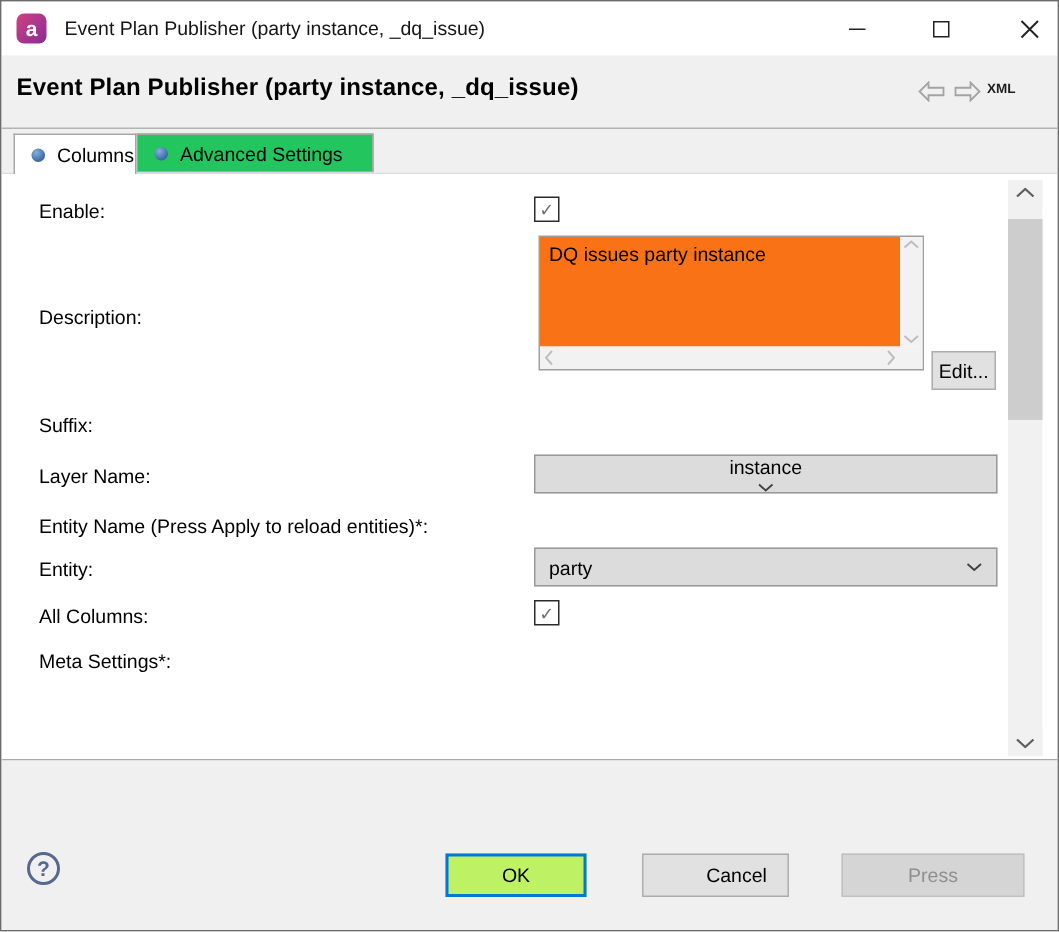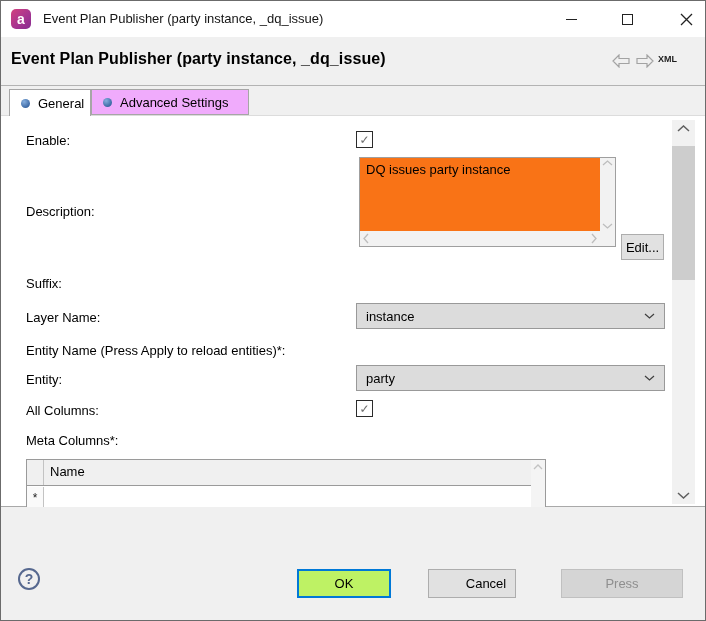--- a/index.html
+++ b/index.html
@@ -20,21 +20,21 @@
   .min-glyph{width:11px;height:1px;background:#222;}
   .max-glyph{width:11px;height:11px;border:1px solid #222;background:transparent;}
   
   .header{position:absolute;top:36px;left:0;right:0;height:49px;background:#f0f0f0;border-bottom:1px solid #b3b3b3;}
   .page-title{position:absolute;left:10px;top:13px;font-size:16px;font-weight:bold;letter-spacing:.1px;}
   .nav-btn{position:absolute;top:15px;width:20px;height:18px;background:transparent;border:none;padding:0;display:flex;align-items:center;justify-content:center;}
   .nav-back{left:610px;} .nav-fwd{left:634px;}
   .xml-btn{position:absolute;left:657px;top:17px;font-size:9px;font-weight:bold;color:#1d1d1d;background:transparent;border:none;padding:0;font-family:"Liberation Sans",sans-serif;letter-spacing:0;}
   
   .tabbar{position:absolute;top:85px;left:0;right:0;height:29px;background:#f0f0f0;}
-  .tab{position:absolute;top:3px;display:flex;align-items:center;gap:8px;padding:0 11px;font-size:13px;border:1px solid #a6a6a6;background:#f0abfc;}
+  .tab{position:absolute;top:3px;display:flex;align-items:center;gap:8px;padding:0 11px;font-size:13px;border:1px solid #a6a6a6;background:#22c55e;}
   .tab-dot{width:9px;height:9px;border-radius:50%;background:radial-gradient(circle at 35% 30%,#85aede 0%,#3c69a5 70%,#2d5a94 100%);flex:0 0 auto;}
   .tab.active{left:8px;width:82px;height:27px;background:#fff;border-bottom:none;z-index:3;}
   .tab.inactive{left:90px;width:158px;height:26px;}
   
   .content{position:absolute;top:114px;left:0;right:0;height:392px;background:#fff;border-top:1px solid #dcdcdc;border-bottom:1px solid #a9a9a9;}
   .flabel{position:absolute;left:25px;font-size:13px;line-height:16px;color:#000;white-space:nowrap;}
   .checkbox{position:absolute;left:355px;width:17px;height:17px;background:#fff;border:1px solid #2b2b2b;display:flex;align-items:center;justify-content:center;font-size:12px;color:#6f6f6f;line-height:1;}
   
   .desc-box{position:absolute;left:358px;top:41px;width:257px;height:90px;border:1px solid #9f9f9f;background:#fff;}
   .desc-text{position:absolute;top:0;left:0;right:15px;bottom:15px;padding:3px 6px;font-size:13px;line-height:17px;overflow:hidden;background:#f97316;}
@@ -42,40 +42,40 @@
   .mini-scroll-h{position:absolute;left:0;right:15px;bottom:0;height:15px;background:#f2f2f2;}
   .mini-corner{position:absolute;right:0;bottom:0;width:15px;height:15px;background:#f2f2f2;}
   .mini-arrow{position:absolute;display:flex;align-items:center;justify-content:center;}
   
   .btn{position:absolute;background:#e1e1e1;border:1px solid #adadad;font-size:13px;color:#000;display:flex;align-items:center;justify-content:center;font-family:"Liberation Sans",sans-serif;padding:0;}
   .edit-btn{left:620px;top:118px;width:43px;height:26px;}
   .add-btn{left:565px;top:348px;width:88px;height:26px;}
   
   .text-input{position:absolute;left:355px;top:153px;width:309px;height:25px;border:1px solid #3c3c3c;font-size:13px;padding:0 6px;font-family:"Liberation Sans",sans-serif;background:#fff;color:#000;}
   .select{position:absolute;left:355px;width:309px;height:26px;background:#dcdcdc;border:1px solid #999;display:flex;align-items:center;justify-content:space-between;padding:0 9px;font-size:13px;}
-  .sel-layer{top:187px;} .sel-entity{top:249px;text-align:right;}
+  .sel-layer{top:187px;flex-direction:column;} .sel-entity{top:249px;text-align:right;}
   
   .meta-table{position:absolute;left:25px;top:343px;width:520px;height:49px;border:1px solid #9a9a9a;background:#fff;overflow:hidden;}
   .mt-head{position:absolute;top:0;left:0;right:14px;height:26px;background:#f0f0f0;border-bottom:1px solid #9a9a9a;display:flex;}
   .mt-selcol{width:17px;border-right:1px solid #c3c3c3;background:#f0f0f0;flex:0 0 auto;}
   .mt-colname{flex:1;font-size:13px;padding:4px 0 0 6px;}
   .mt-row{position:absolute;top:27px;left:0;right:14px;height:22px;display:flex;background:#fff;}
   .mt-rowsel{width:17px;border-right:1px solid #c3c3c3;background:#fafafa;flex:0 0 auto;display:flex;align-items:center;justify-content:center;font-size:12px;color:#222;}
   .mt-cell{flex:1;}
   .mt-scroll{position:absolute;top:0;right:0;bottom:0;width:14px;background:#f4f4f4;display:flex;justify-content:center;padding-top:4px;}
   
   .scrollbar{position:absolute;left:671px;top:4px;width:23px;height:384px;background:#f1f1f1;}
   .sb-btn{position:absolute;left:0;right:0;height:17px;background:#f1f1f1;border:none;display:flex;align-items:center;justify-content:center;padding:0;}
   .sb-up{top:0;} .sb-down{bottom:0;}
   .sb-thumb{position:absolute;left:0;right:0;top:26px;height:134px;background:#cdcdcd;}
   
   .footer{position:absolute;top:506px;left:0;right:0;height:115px;background:#f0f0f0;}
   .help-btn{position:absolute;left:17px;top:61px;width:22px;height:22px;border-radius:50%;border:2px solid #56688f;color:#56688f;background:transparent;font-size:14px;font-weight:bold;display:flex;align-items:center;justify-content:center;padding:0;font-family:"Liberation Sans",sans-serif;}
   .ok-btn{left:296px;top:62px;width:94px;height:29px;border:2px solid #0078d7;background:#bef264;}
-  .cancel-btn{left:427px;top:62px;width:88px;height:29px;padding-left:28px;}
+  .cancel-btn{left:427px;top:62px;width:98px;height:29px;padding-left:28px;}
   .apply-btn{left:560px;top:62px;width:122px;height:29px;background:#d5d5d5;border:1px solid #c0c0c0;color:#8f8f8f;}
   svg{display:block;}
 </style>
 </head>
 <body>
 
 <div class="window">
 
   <div class="titlebar">
     <div class="app-logo">a</div>
@@ -104,21 +104,21 @@
       <svg width="18" height="14" viewBox="0 0 18 14">
         <polygon points="11,1 11,4.5 1,4.5 1,9.5 11,9.5 11,13 17,7" fill="none" stroke="#a3a3a3" stroke-width="1.2"></polygon>
       </svg>
     </button>
     <button class="xml-btn">XML</button>
   </div>
 
   <div class="tabbar">
     <div class="tab active">
       <span class="tab-dot"></span>
-      <span>General</span>
+      <span>Columns</span>
     </div>
     <div class="tab inactive">
       <span class="tab-dot"></span>
       <span>Advanced Settings</span>
     </div>
   </div>
 
   <div class="content">
 
     <div class="flabel" style="top:17px;">Enable:</div>
@@ -175,37 +175,22 @@
       <svg width="11" height="6" viewBox="0 0 11 6">
         <polyline points="1,1 5.5,5 10,1" fill="none" stroke="#3f3f3f" stroke-width="1.2"></polyline>
       </svg>
     </div>
 
     <div class="flabel" style="top:287px;">All Columns:</div>
     <div class="checkbox" style="top:284px;">
       <span>✓</span>
     </div>
 
-    <div class="flabel" style="top:317px;">Meta Columns*:</div>
-
-    <div class="meta-table">
-      <div class="mt-head">
-        <div class="mt-selcol"></div>
-        <div class="mt-colname">Name</div>
-      </div>
-      <div class="mt-row">
-        <div class="mt-rowsel">*</div>
-        <div class="mt-cell"></div>
-      </div>
-      <div class="mt-scroll">
-        <svg width="10" height="6" viewBox="0 0 10 6">
-          <polyline points="1,5 5,1 9,5" fill="none" stroke="#c2c2c2" stroke-width="1.3"></polyline>
-        </svg>
-      </div>
-    </div>
+    <div class="flabel" style="top:317px;">Meta Settings*:</div>
+
 
     <div class="scrollbar">
       <button class="sb-btn sb-up">
         <svg width="13" height="7" viewBox="0 0 13 7">
           <polyline points="1,6 6.5,1 12,6" fill="none" stroke="#5f5f5f" stroke-width="1.5"></polyline>
         </svg>
       </button>
       <div class="sb-thumb"></div>
       <button class="sb-btn sb-down">
         <svg width="13" height="7" viewBox="0 0 13 7">

